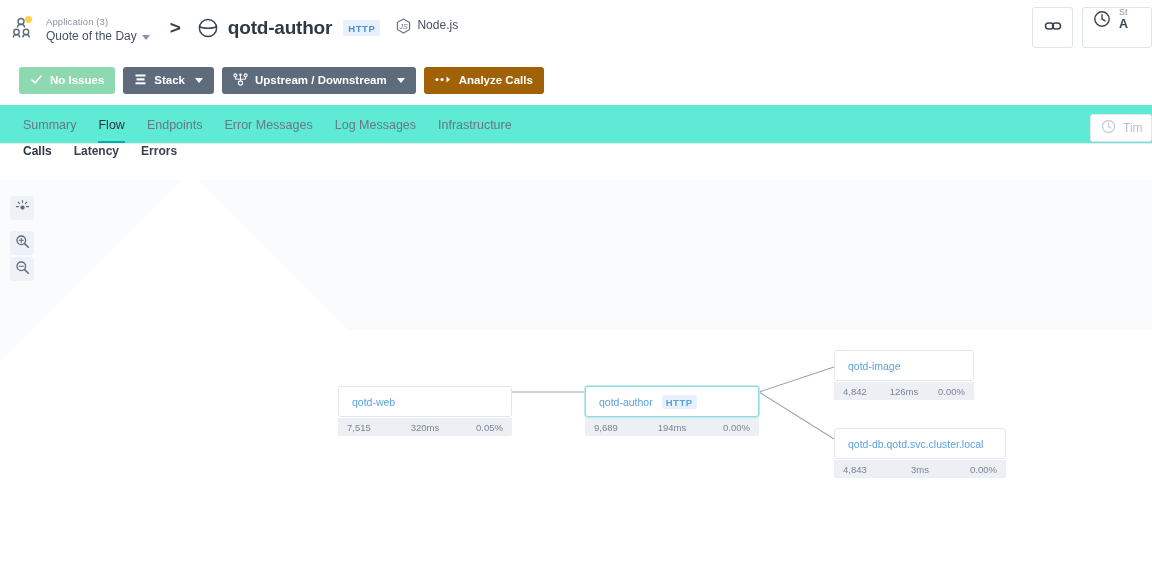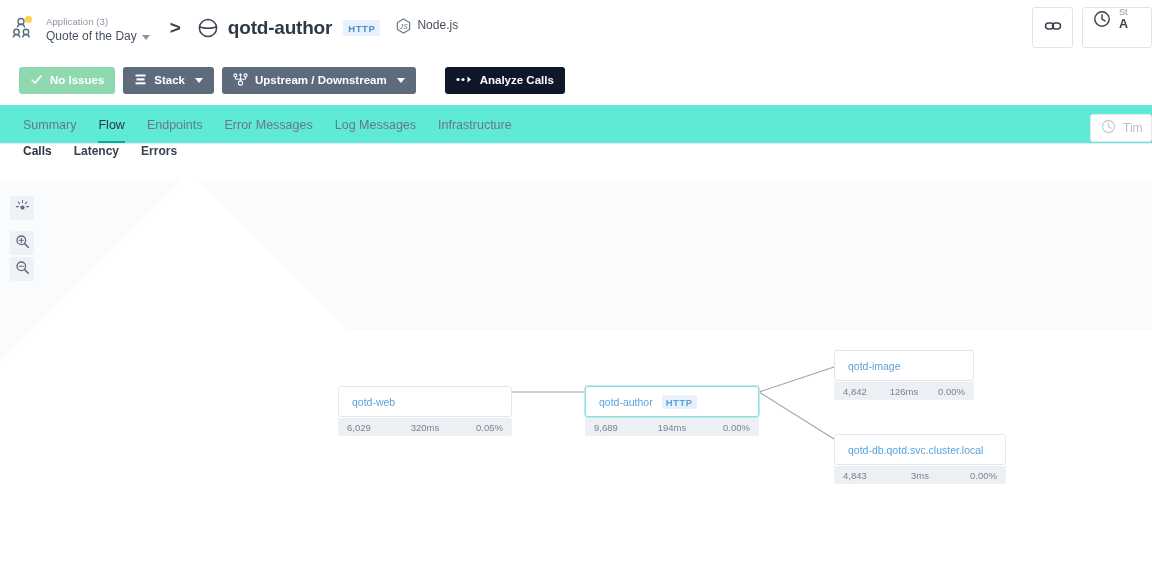--- a/index.html
+++ b/index.html
@@ -63,21 +63,21 @@
     background: #fff; display: flex; align-items: center; padding-left: 19px;
     gap: 8px; z-index: 19;
   }
   .btn {
     height: 27px; border-radius: 3px; display: inline-flex; align-items: center;
     gap: 7px; padding: 0 11px; font-size: 11.5px; font-weight: bold;
     color: #ffffff; cursor: pointer; user-select: none; white-space: nowrap;
   }
   .btn-noissues { background: #8ed9b0; color: #ffffff; }
   .btn-slate { background: #5d6b7c; }
-  .btn-teal { background: #0f172a; margin-left: 21px; }
+  .btn-teal { background: #a16207; }
   .btn .cdn {
     width: 0; height: 0; border-left: 4px solid transparent;
     border-right: 4px solid transparent; border-top: 5px solid #ffffff;
     margin-left: 3px;
   }
   .tr-slot { position: absolute; right: 0; top: 55px; display: flex; padding-top: 4px; }
   .timepill {
     margin-left: 9px; height: 28px; border: 1px solid #e4e7ed; border-radius: 3px;
     background: #fff; display: flex; align-items: center; gap: 7px;
     padding: 0 10px; width: 62px; overflow: hidden;
@@ -347,21 +347,21 @@
         <path d="M512 212 L585 212" stroke="#9aa3b0" stroke-width="1.1" fill="none"></path>
         <path d="M759 212 L834 187" stroke="#9aa3b0" stroke-width="1.1" fill="none"></path>
         <path d="M759 212 L834 259" stroke="#9aa3b0" stroke-width="1.1" fill="none"></path>
       </svg>
 
       <div class="node" style="left:338px; top:206px; width:174px;">
         <div class="node-body">
           <span class="node-name">qotd-web</span>
         </div>
         <div class="node-stats">
-          <span>6,029</span>
+          <span>7,515</span>
           <span class="st-mid">320ms</span>
           <span>0.05%</span>
         </div>
       </div>
 
       <div class="node sel" style="left:585px; top:206px; width:174px;">
         <div class="node-body">
           <span class="node-name">qotd-author</span>
           <span class="node-proto">HTTP</span>
         </div>
@@ -376,21 +376,21 @@
         <div class="node-body">
           <span class="node-name">qotd-image</span>
         </div>
         <div class="node-stats">
           <span>4,842</span>
           <span class="st-mid">126ms</span>
           <span>0.00%</span>
         </div>
       </div>
 
-      <div class="node" style="left:834px; top:254px; width:172px;">
+      <div class="node" style="left:834px; top:248px; width:172px;">
         <div class="node-body">
           <span class="node-name">qotd-db.qotd.svc.cluster.local</span>
         </div>
         <div class="node-stats">
           <span>4,843</span>
           <span class="st-mid">3ms</span>
           <span>0.00%</span>
         </div>
       </div>
 

